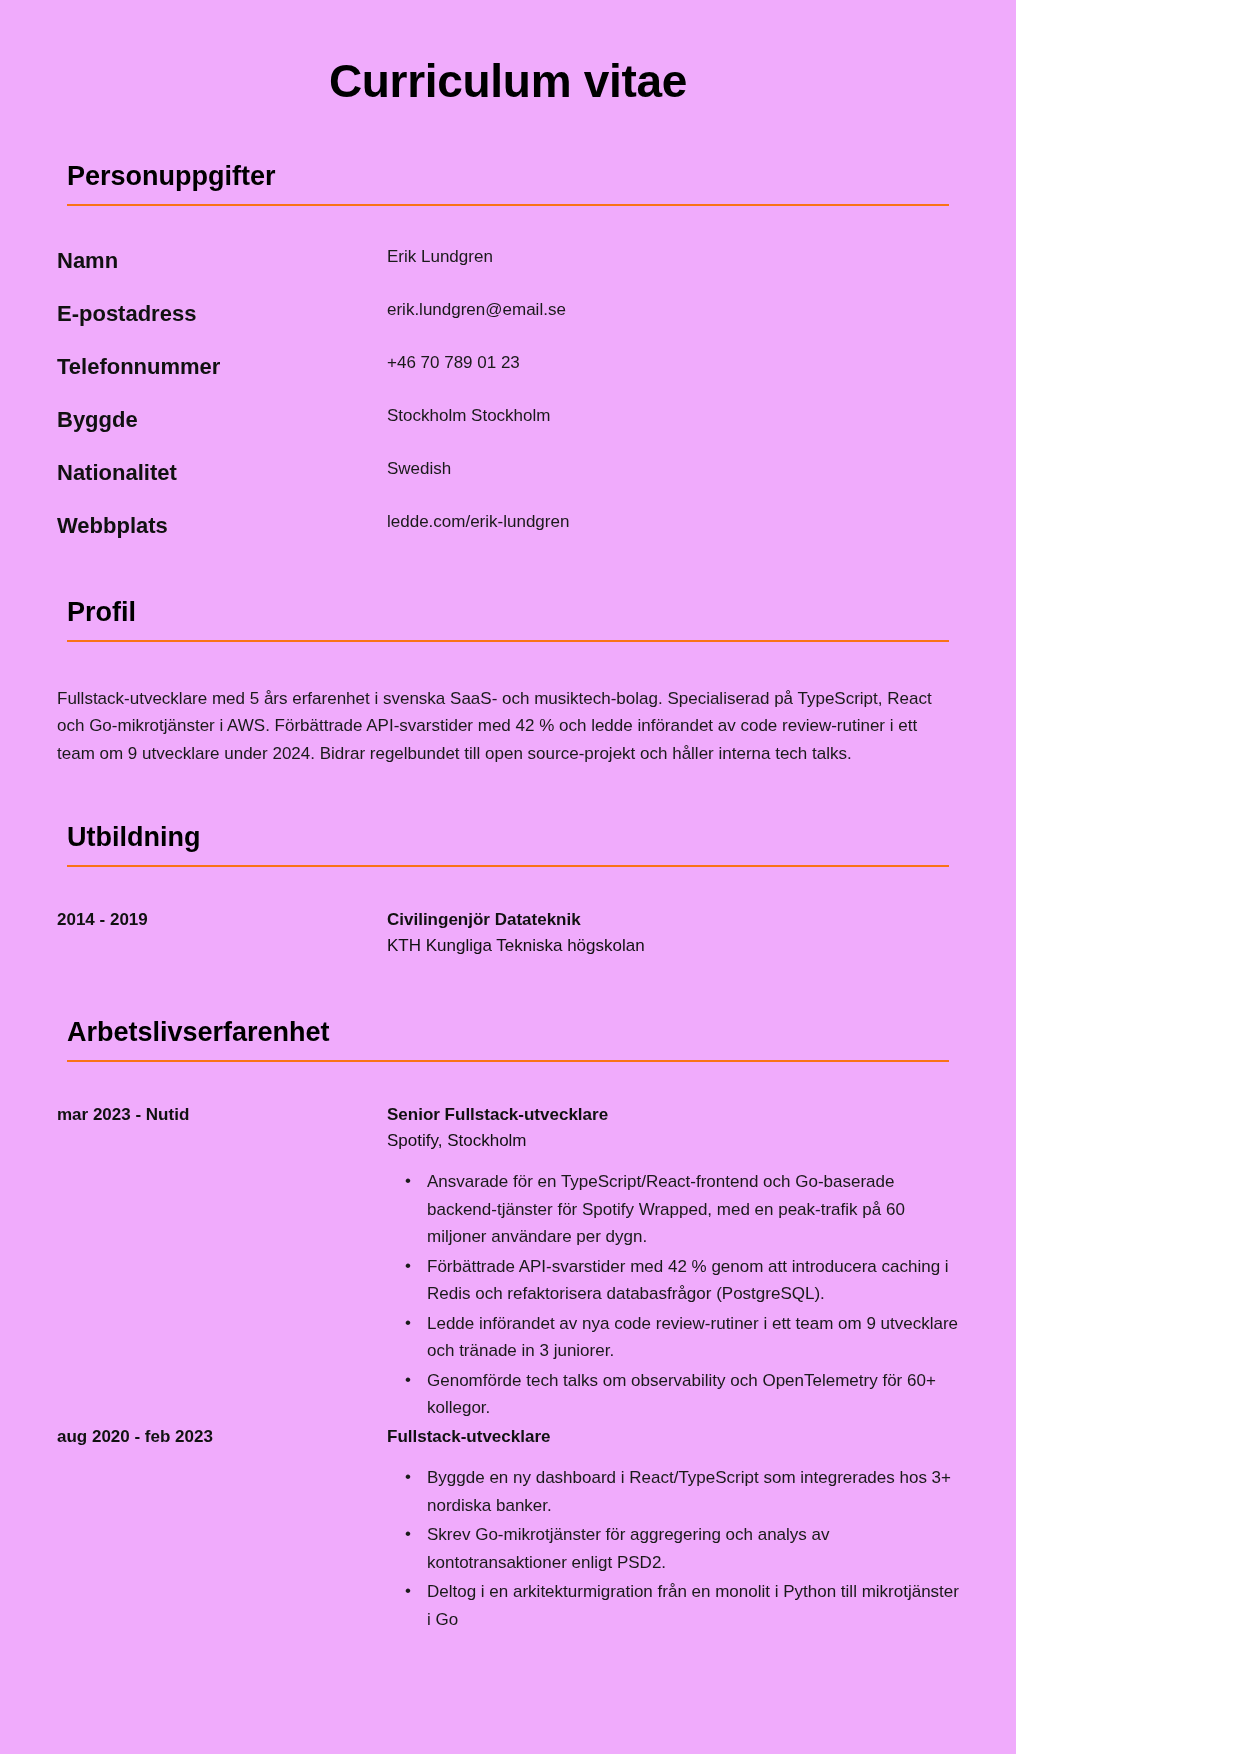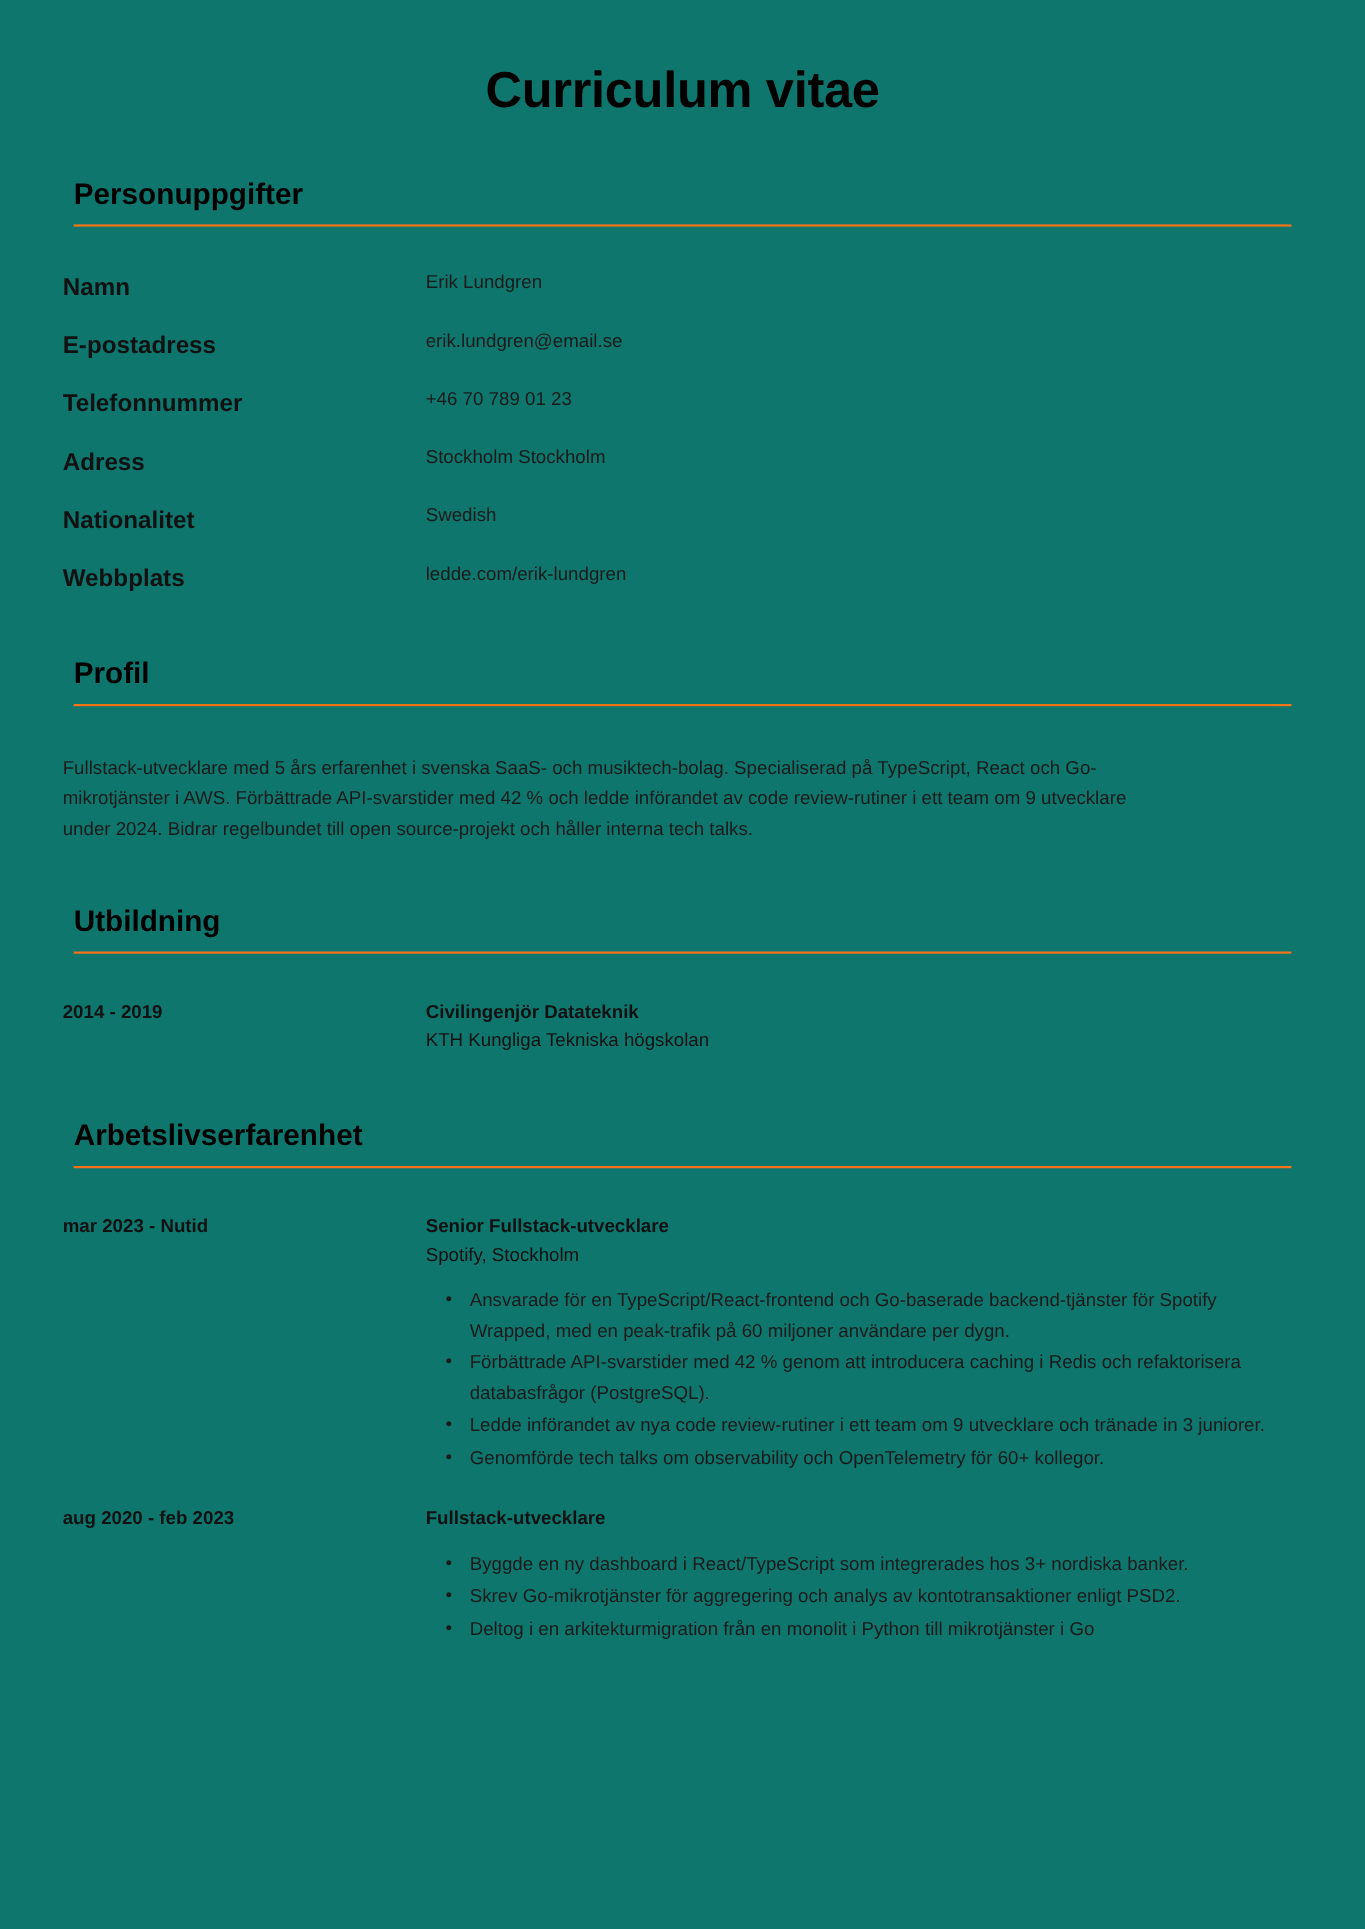--- a/index.html
+++ b/index.html
@@ -7,24 +7,24 @@
   html, body { margin: 0; padding: 0; }
   body {
     width: 1241px;
     height: 1754px;
     background: #ffffff;
     font-family: "Liberation Sans", sans-serif;
     color: #1a1a1a;
     overflow: hidden;
   }
   .page {
-    width: 1241px;
+    width: 1016px;
     height: 1754px;
     padding: 0 57px;
-    background: #0f766e;
+    background: #f0abfc;
     position: relative;
   }
   .doc-title {
     text-align: center;
     font-size: 46px;
     font-weight: bold;
     letter-spacing: -0.3px;
     color: #000000;
     margin: 0;
     padding-top: 54px;
@@ -96,21 +96,21 @@
     line-height: 1.55;
   }
   .entry-org {
     font-size: 17px;
     font-weight: normal;
     color: #111111;
     line-height: 1.55;
   }
   .education-rows { padding-top: 30px; }
   .work-rows { padding-top: 30px; }
-  .work-entry { margin-bottom: 26px; }
+  .work-entry { }
   .work-entry:last-child { margin-bottom: 0; }
 
   ul.bullets {
     margin: 14px 0 0 0;
     padding-left: 40px;
     list-style: none;
   }
   ul.bullets li {
     font-size: 17px;
     line-height: 1.62;
@@ -144,21 +144,21 @@
       </div>
       <div class="row">
         <div class="col-left">E-postadress</div>
         <div class="col-right">erik.lundgren@email.se</div>
       </div>
       <div class="row">
         <div class="col-left">Telefonnummer</div>
         <div class="col-right">+46 70 789 01 23</div>
       </div>
       <div class="row">
-        <div class="col-left">Adress</div>
+        <div class="col-left">Byggde</div>
         <div class="col-right">Stockholm Stockholm</div>
       </div>
       <div class="row">
         <div class="col-left">Nationalitet</div>
         <div class="col-right">Swedish</div>
       </div>
       <div class="row">
         <div class="col-left">Webbplats</div>
         <div class="col-right">ledde.com/erik-lundgren</div>
       </div>

